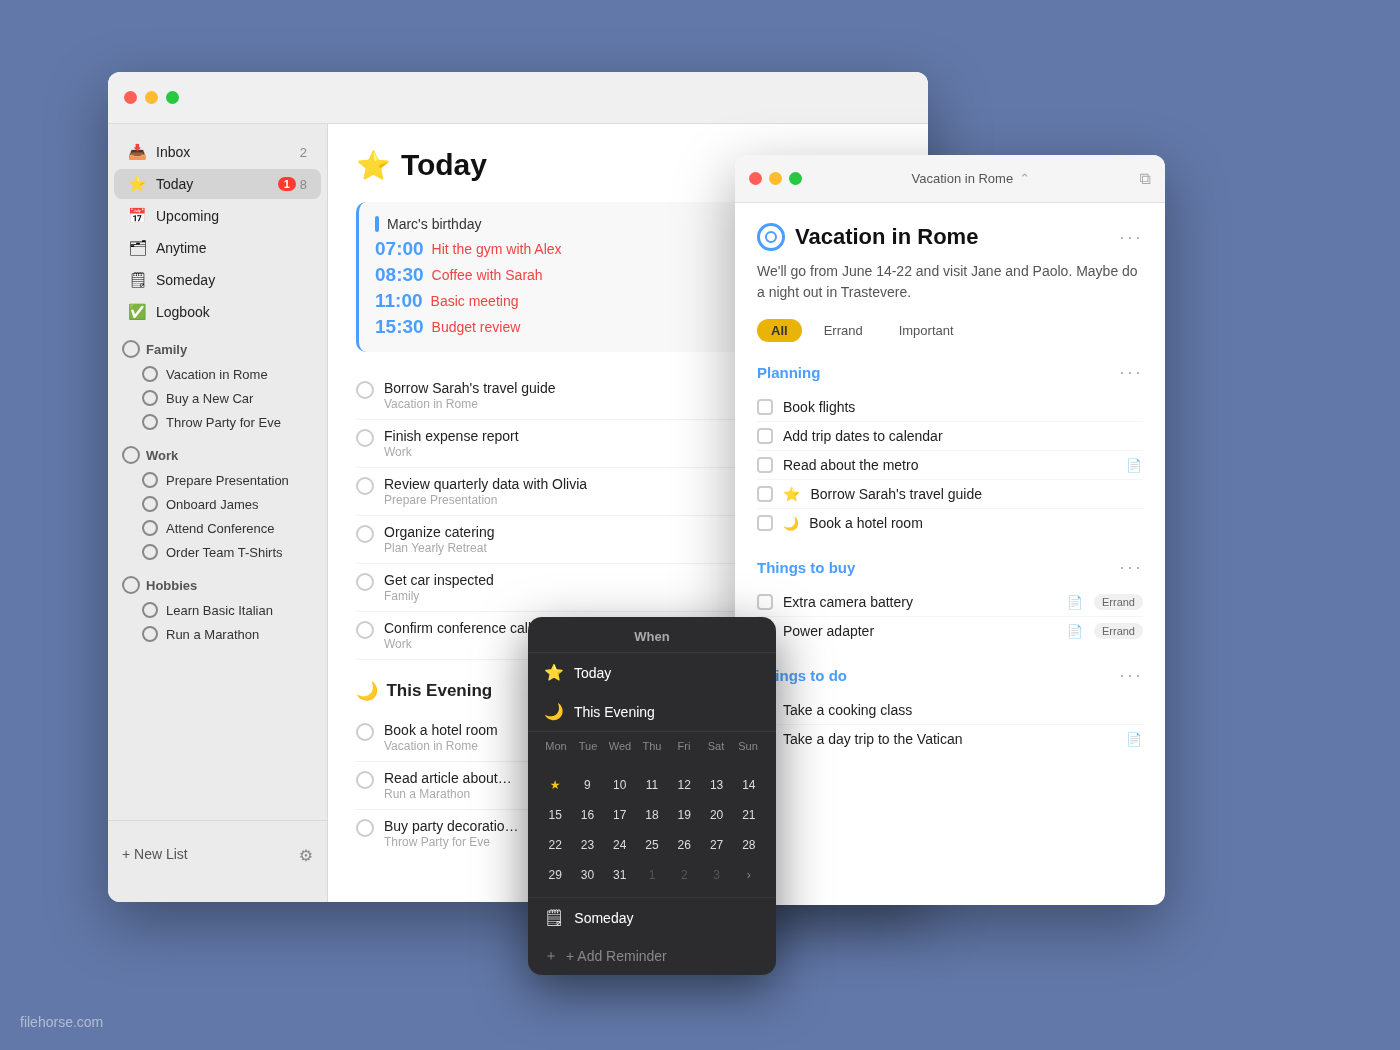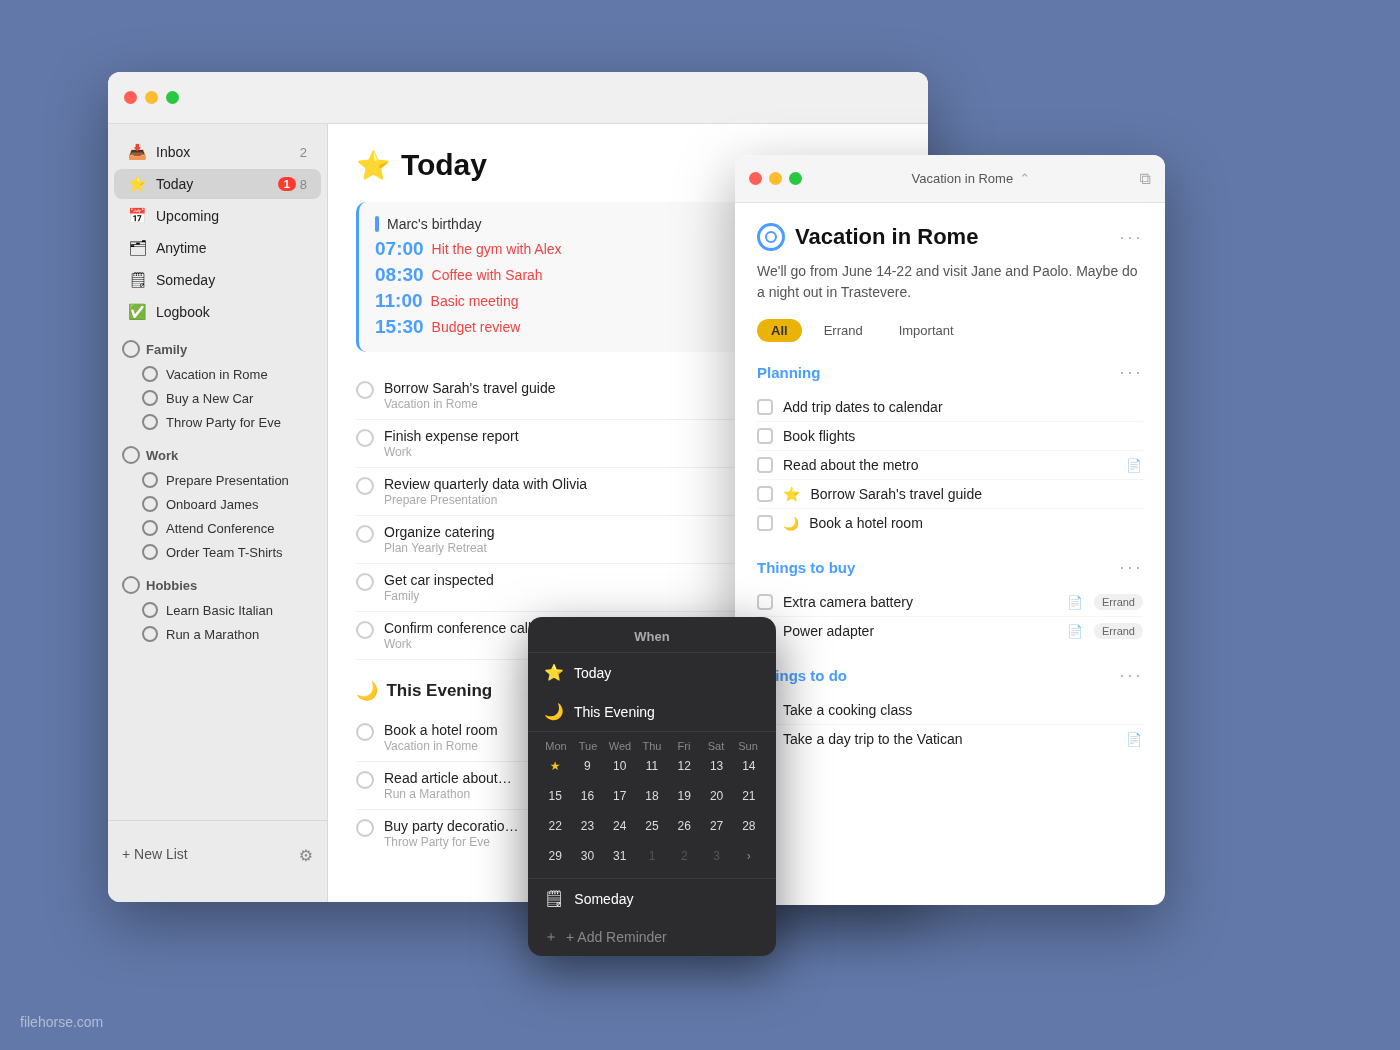--- a/index.html
+++ b/index.html
@@ -482,21 +482,21 @@
       padding: 8px 12px;
       border-top: 1px solid #3a3a3c;
     }
 
     .cal-weekdays {
       display: grid;
       grid-template-columns: repeat(7, 1fr);
       text-align: center;
       font-size: 11px;
       color: #888;
-      margin-bottom: 0;
+      margin-bottom: 19px;
     }
 
     .cal-grid {
       display: grid;
       grid-template-columns: repeat(7, 1fr);
       text-align: center;
       gap: 2px;
     }
 
     .cal-day {
@@ -788,25 +788,25 @@
       <span class="filter-chip inactive">Important</span>
     </div>
 
     <div class="detail-section">
       <div class="detail-section-header">
         <span class="detail-section-title">Planning</span>
         <span class="detail-section-more">···</span>
       </div>
       <div class="detail-task">
         <div class="detail-checkbox"></div>
-        <span class="detail-task-text">Add trip dates to calendar</span>
+        <span class="detail-task-text">Book flights</span>
       </div>
       <div class="detail-task">
         <div class="detail-checkbox"></div>
-        <span class="detail-task-text">Book flights</span>
+        <span class="detail-task-text">Add trip dates to calendar</span>
       </div>
       <div class="detail-task">
         <div class="detail-checkbox"></div>
         <span class="detail-task-text">Read about the metro</span>
         <span class="detail-task-note">📄</span>
       </div>
       <div class="detail-task">
         <div class="detail-checkbox"></div>
         <span class="star-icon">⭐</span>
         <span class="detail-task-text">Borrow Sarah's travel guide</span>

